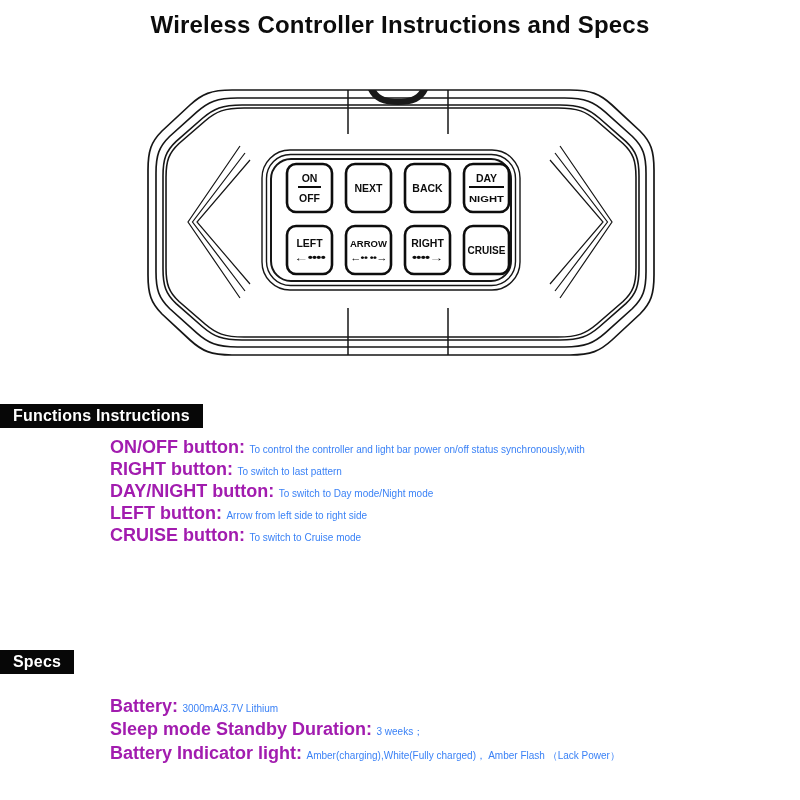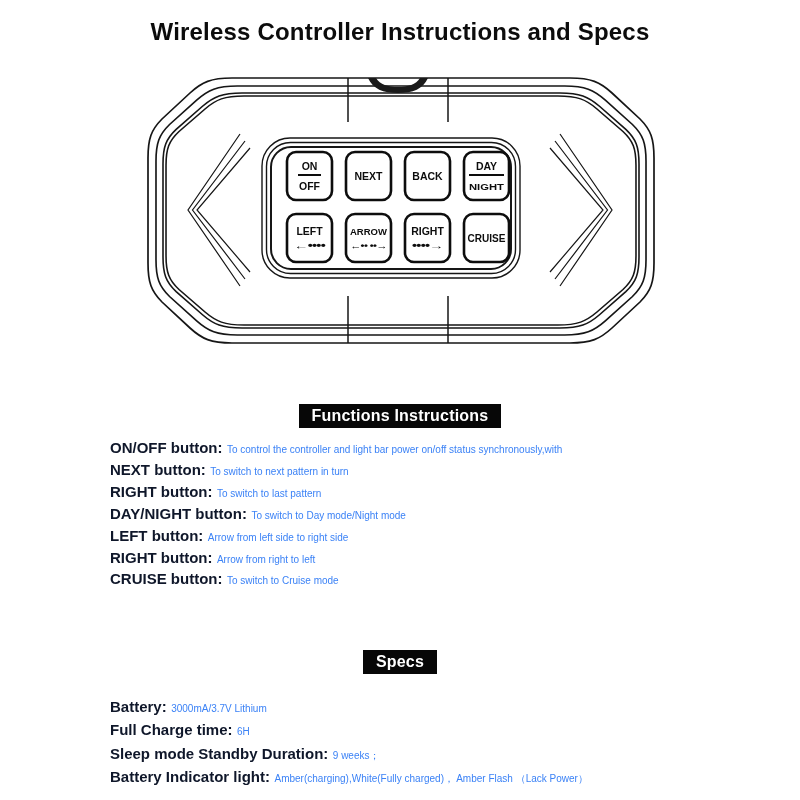--- a/index.html
+++ b/index.html
@@ -1,37 +1,37 @@
 <!DOCTYPE html>
 <html><head>
 <meta charset="utf-8">
 <style>
   html,body{margin:0;padding:0;}
   body{
     width:800px;height:800px;background:#ffffff;position:relative;overflow:hidden;
     font-family:"Liberation Sans",sans-serif;color:#151515;
   }
   .title{
-    position:absolute;top:18px;left:0;width:800px;text-align:center;
+    position:absolute;top:11px;left:0;width:800px;text-align:center;
     font-size:24px;font-weight:bold;letter-spacing:.2px;color:#0c0c0c;
   }
-  .figure{position:absolute;left:140px;top:72px;width:520px;height:280px;}
-  .heading-wrap{position:absolute;left:0;width:800px;text-align:center;}
+  .figure{position:absolute;left:140px;top:84px;width:520px;height:280px;}
+  .heading-wrap{position:absolute;left:0;width:800px;text-align:left;}
   #functions-heading-wrap{top:404px;}
   #specs-heading-wrap{top:650px;}
   .heading{
     display:inline-block;background:#070707;color:#ffffff;font-weight:bold;
     font-size:16px;padding:3px 13px;letter-spacing:.2px;
   }
   .list{position:absolute;left:110px;width:620px;}
   #functions-list{top:438px;}
   #specs-list{top:696px;}
   .fline{line-height:19.9px;white-space:nowrap;}
   .sline{line-height:21.3px;white-space:nowrap;}
-  .lbl{font-weight:bold;font-size:15px;color:#0f172a;}
+  .lbl{font-weight:bold;font-size:18px;color:#a21caf;}
   .txt{font-size:10px;color:#3b82f6;}
   .cont{padding-left:105px;}
 </style>
 </head>
 <body>
 
 <div class="title">Wireless Controller Instructions and Specs</div>
 
 <div class="figure">
   <svg viewBox="0 0 520 280" width="520" height="280" xmlns="http://www.w3.org/2000/svg">
@@ -109,59 +109,47 @@
 <div class="heading-wrap" id="functions-heading-wrap">
   <span class="heading">Functions Instructions</span>
 </div>
 
 <div class="list" id="functions-list">
   <div class="fline">
     <span class="lbl">ON/OFF button:</span>
     <span class="txt">To control the controller and light bar power on/off status synchronously,with</span>
   </div>
   <div class="fline">
-    <span class="lbl">NEXT button:</span>
-    <span class="txt">To switch to next pattern in turn</span>
-  </div>
-  <div class="fline">
     <span class="lbl">RIGHT button:</span>
     <span class="txt">To switch to last pattern</span>
   </div>
   <div class="fline">
     <span class="lbl">DAY/NIGHT button:</span>
     <span class="txt">To switch to Day mode/Night mode</span>
   </div>
   <div class="fline">
     <span class="lbl">LEFT button:</span>
     <span class="txt">Arrow from left side to right side</span>
-  </div>
-  <div class="fline">
-    <span class="lbl">RIGHT button:</span>
-    <span class="txt">Arrow from right to left</span>
   </div>
   <div class="fline">
     <span class="lbl">CRUISE button:</span>
     <span class="txt">To switch to Cruise mode</span>
   </div>
 </div>
 
 <div class="heading-wrap" id="specs-heading-wrap">
   <span class="heading">Specs</span>
 </div>
 
 <div class="list" id="specs-list">
   <div class="sline">
     <span class="lbl">Battery:</span>
     <span class="txt">3000mA/3.7V Lithium</span>
   </div>
   <div class="sline">
-    <span class="lbl">Full Charge time:</span>
-    <span class="txt">6H</span>
-  </div>
-  <div class="sline">
     <span class="lbl">Sleep mode Standby Duration:</span>
-    <span class="txt">9 weeks；</span>
+    <span class="txt">3 weeks；</span>
   </div>
   <div class="sline">
     <span class="lbl">Battery Indicator light:</span>
     <span class="txt">Amber(charging),White(Fully charged)， Amber Flash （Lack Power）</span>
   </div>
 </div>
 
 </body></html>

